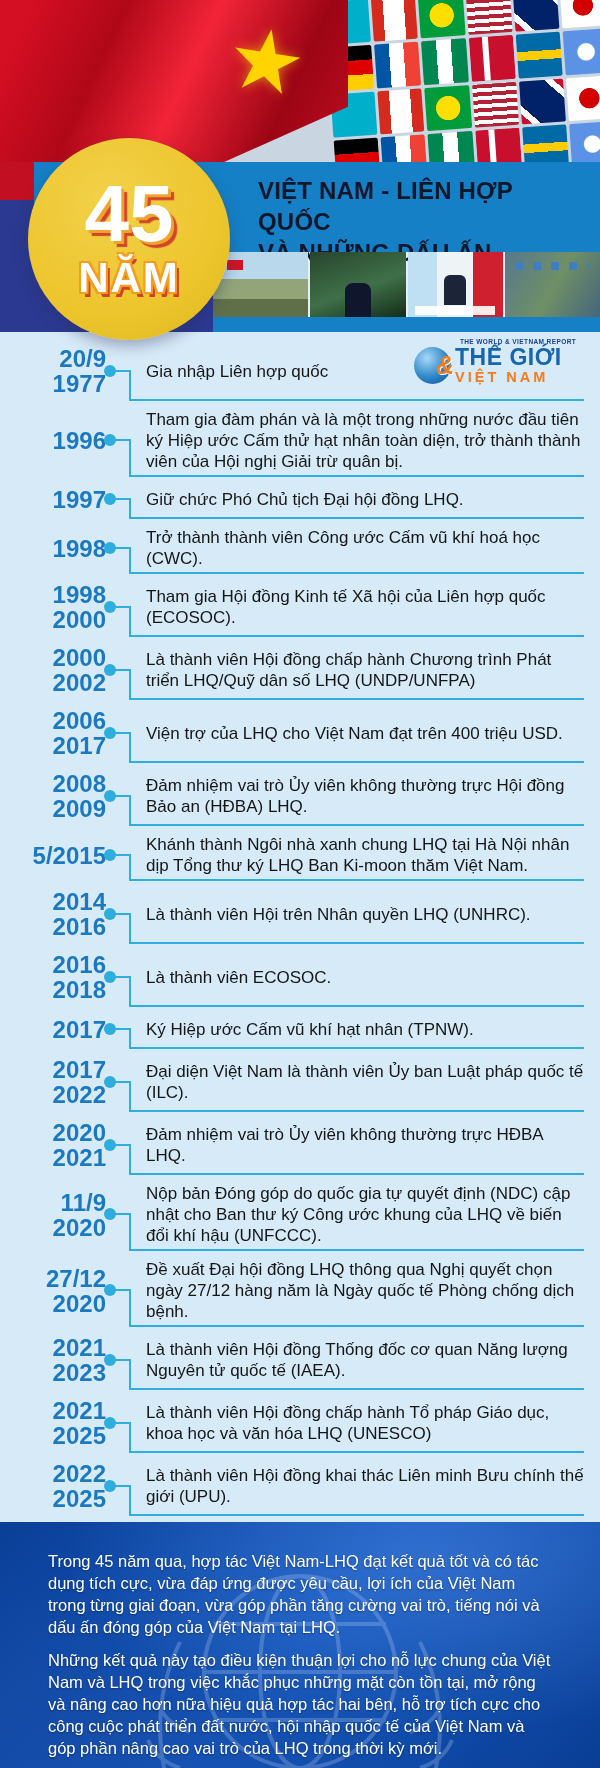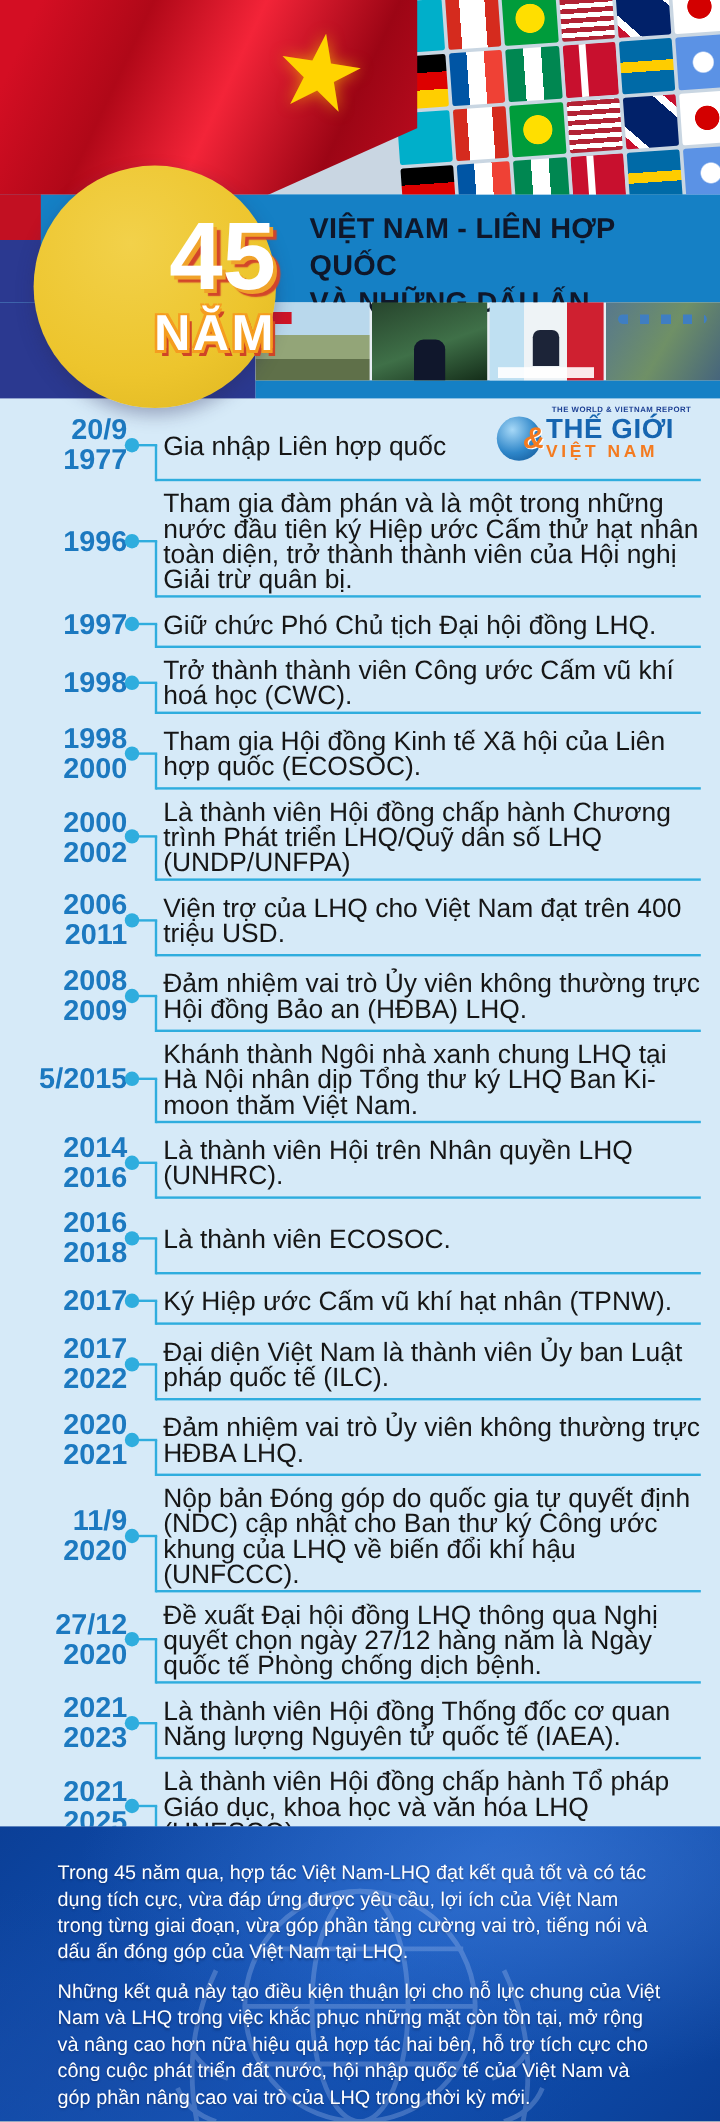--- a/index.html
+++ b/index.html
@@ -53,21 +53,21 @@
   .ph3::before{content:"";position:absolute;left:50%;bottom:12px;transform:translateX(-50%);
     width:22px;height:30px;border-radius:6px 6px 0 0;background:#1c2438}
   .ph3::after{content:"";position:absolute;left:8%;bottom:2px;width:84%;height:9px;background:#fff;opacity:.9}
   .ph4{background:linear-gradient(120deg,#57788d,#6f9066 52%,#46657c)}
   .ph4::after{content:"";position:absolute;left:10px;top:10px;width:74px;height:8px;border-radius:4px;
     background:repeating-linear-gradient(90deg,#3f7ec2 0 8px,transparent 8px 18px)}
   .strip-bar{height:15px;background:var(--accent-blue)}
   
   .badge{position:absolute;left:28px;top:138px;width:202px;height:202px;border-radius:50%;
     background:radial-gradient(circle at 40% 32%,#f2d14a,#edc52d 60%,#ddb51e);z-index:6;
-    display:flex;flex-direction:column;align-items:flex-end;justify-content:center;
+    display:flex;flex-direction:column;align-items:center;justify-content:center;
     box-shadow:0 6px 14px rgba(40,40,90,.35)}
   .badge-num{font-size:80px;font-weight:800;color:#fff;line-height:.95;
     text-shadow:3px 3px 0 #f0a32a,6px 6px 1px #d2452b}
   .badge-label{font-size:42px;font-weight:800;color:#fff;letter-spacing:2px;margin-top:2px;
     text-shadow:-2px -2px 0 #f59d20,2px -2px 0 #f59d20,-2px 2px 0 #f59d20,2px 2px 0 #f59d20,4px 5px 0 #cf4426}
 
   
   .timeline{position:relative;height:1190px;background:var(--light-bg);padding:14px 0 0 0;overflow:hidden}
   .logo{position:absolute;top:6px;right:14px;width:172px;z-index:2}
   .logo-tag{font-size:6.5px;font-weight:700;color:#1c3f94;letter-spacing:.4px;text-align:center;
@@ -76,21 +76,21 @@
   .globe{width:37px;height:37px;flex:none;border-radius:50%;position:relative;z-index:1;
     background:radial-gradient(circle at 35% 30%,#a6d8f7,#2e86c9 55%,#0d4f8f)}
   .amp{color:var(--logo-orange);font-weight:800;font-style:italic;font-size:25px;margin-left:-15px;
     z-index:2;text-shadow:1px 1px 0 #fff}
   .logo-main{margin-left:1px;line-height:1}
   .logo-l1{display:block;color:var(--logo-blue);font-size:23px;font-weight:800;letter-spacing:.5px}
   .logo-l2{display:block;color:var(--logo-orange);font-size:14.5px;font-weight:800;letter-spacing:3px;margin-top:1px}
   .t-item{position:relative;display:flex;align-items:center;margin:0 0 8px 0;padding:0 16px 5px 0;min-height:34px}
   .t-year{width:106px;flex:none;text-align:right;font-weight:700;font-size:24px;line-height:25px;
     color:var(--year-blue);white-space:pre-line}
-  .t-text{flex:1;margin-left:30px;font-size:22px;line-height:21px;color:var(--text-dark)}
+  .t-text{flex:1;margin-left:40px;font-size:17px;line-height:21px;color:var(--text-dark)}
   .t-item::after{content:"";position:absolute;left:130px;right:16px;bottom:0;height:2px;background:var(--line-cyan)}
   .t-dot{position:absolute;left:104px;top:calc(50% - 9px);width:12px;height:12px;border-radius:50%;background:var(--line-cyan)}
   .t-stub{position:absolute;left:110px;top:calc(50% - 4px);width:21px;height:2px;background:var(--line-cyan)}
   .t-elbow{position:absolute;left:129px;top:calc(50% - 3px);bottom:0;width:2px;background:var(--line-cyan)}
 
   
   .footer{position:relative;height:246px;overflow:hidden;color:#fff;
     background:
       radial-gradient(ellipse at 72% 15%, rgba(80,135,225,.5), transparent 60%),
       radial-gradient(ellipse at 18% 85%, rgba(25,75,165,.65), transparent 55%),
@@ -218,21 +218,21 @@
         <div class="t-year">2000
 2002</div>
         <div class="t-text">Là thành viên Hội đồng chấp hành Chương trình Phát triển LHQ/Quỹ dân số LHQ (UNDP/UNFPA)</div>
         <span class="t-dot"></span>
         <span class="t-stub"></span>
         <span class="t-elbow"></span>
       </div>
 
       <div class="t-item">
         <div class="t-year">2006
-2011</div>
+2017</div>
         <div class="t-text">Viện trợ của LHQ cho Việt Nam đạt trên 400 triệu USD.</div>
         <span class="t-dot"></span>
         <span class="t-stub"></span>
         <span class="t-elbow"></span>
       </div>
 
       <div class="t-item">
         <div class="t-year">2008
 2009</div>
         <div class="t-text">Đảm nhiệm vai trò Ủy viên không thường trực Hội đồng Bảo an (HĐBA) LHQ.</div>

